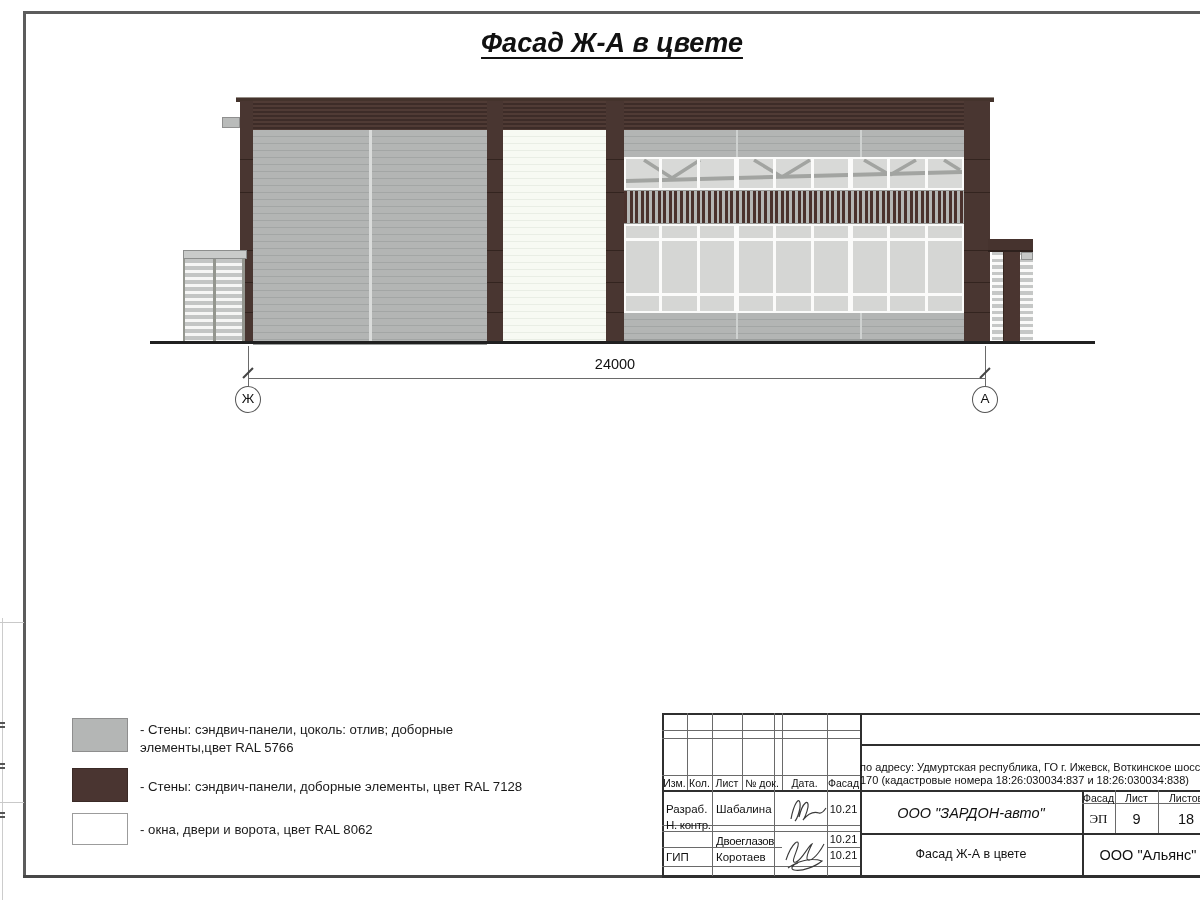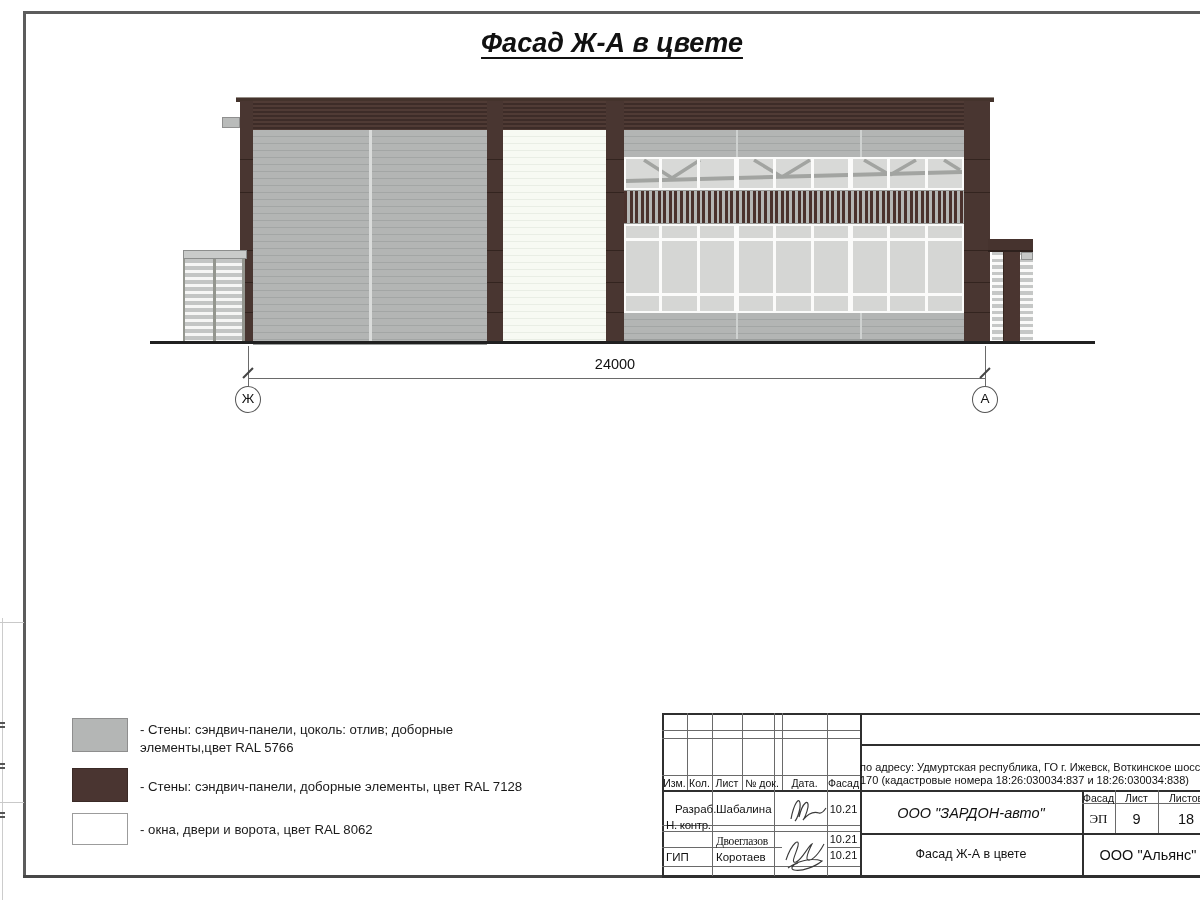--- a/index.html
+++ b/index.html
@@ -228,26 +228,26 @@
     <div class="ln thin" style="left:496px;top:77px;width:1px;height:43px;"></div>
     <div class="ln thin" style="left:420px;top:90px;width:132px;height:1px;"></div>
 
     <div class="cell" style="left:0;top:64px;width:25px;font-size:10.5px;">Изм.</div>
     <div class="cell" style="left:25px;top:64px;width:25px;font-size:10.5px;">Кол.</div>
     <div class="cell" style="left:50px;top:64px;width:30px;font-size:10.5px;">Лист</div>
     <div class="cell" style="left:80px;top:64px;width:40px;font-size:10.5px;">№ док.</div>
     <div class="cell" style="left:120px;top:64px;width:45px;font-size:10.5px;">Дата.</div>
     <div class="cell" style="left:165px;top:64px;width:33px;font-size:10.5px;">Фасад</div>
 
-    <div class="lcell" style="left:13px;top:90px;font-size:11.5px;text-align:right;">Разраб.</div>
+    <div class="lcell" style="left:4px;top:90px;font-size:11.5px;text-align:right;">Разраб.</div>
     <div class="lcell" style="left:54px;top:90px;font-size:11.5px;">Шабалина</div>
     <div class="cell" style="left:165px;top:90px;width:33px;font-size:11px;">10.21</div>
 
     <div class="lcell" style="left:4px;top:106px;font-size:11.5px;letter-spacing:-0.3px;">Н. контр.</div>
-    <div class="lcell" style="left:54px;top:122px;font-size:11.5px;letter-spacing:-0.3px;font-family:Liberation Serif, serif;">Двоеглазов</div>
+    <div class="lcell" style="left:54px;top:122px;font-size:11.5px;letter-spacing:-0.3px;">Двоеглазов</div>
     <div class="cell" style="left:165px;top:120px;width:33px;font-size:11px;">10.21</div>
 
     <div class="lcell" style="left:4px;top:138px;font-size:11.5px;">ГИП</div>
     <div class="lcell" style="left:54px;top:138px;font-size:11.5px;">Коротаев</div>
     <div class="cell" style="left:165px;top:136px;width:33px;font-size:11px;">10.21</div>
 
     <svg class="sig-svg" style="left:123px;top:80px;" width="42" height="32" viewBox="0 0 42 32">
       <path d="M6 26 C9 10 14 4 15 10 C16 16 12 26 10 28 M14 24 C18 8 24 6 23 14 C22 20 19 26 18 27 C22 22 28 18 34 20 C37 21 39 18 41 15" fill="none" stroke="#3a3a3a" stroke-width="1.2"></path>
     </svg>
     <svg class="sig-svg" style="left:119px;top:119px;" width="46" height="43" viewBox="0 0 46 43">

